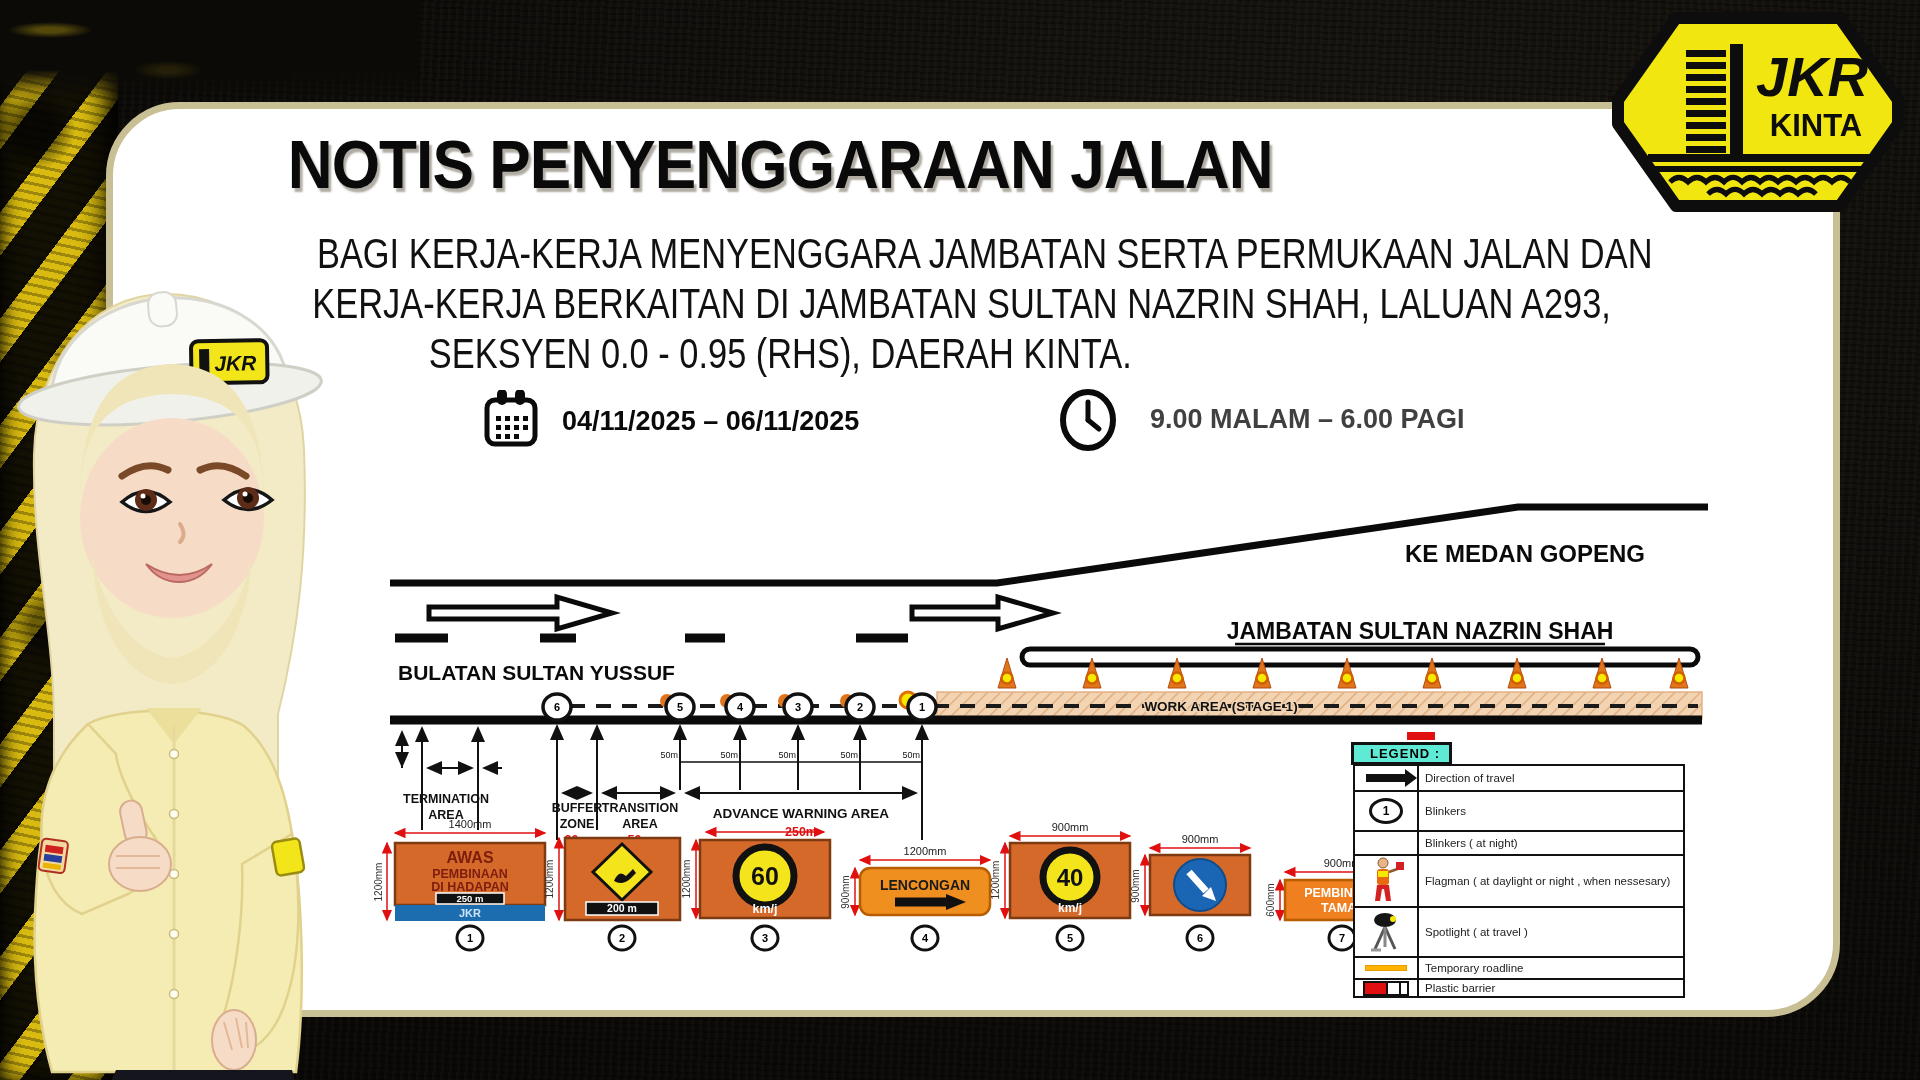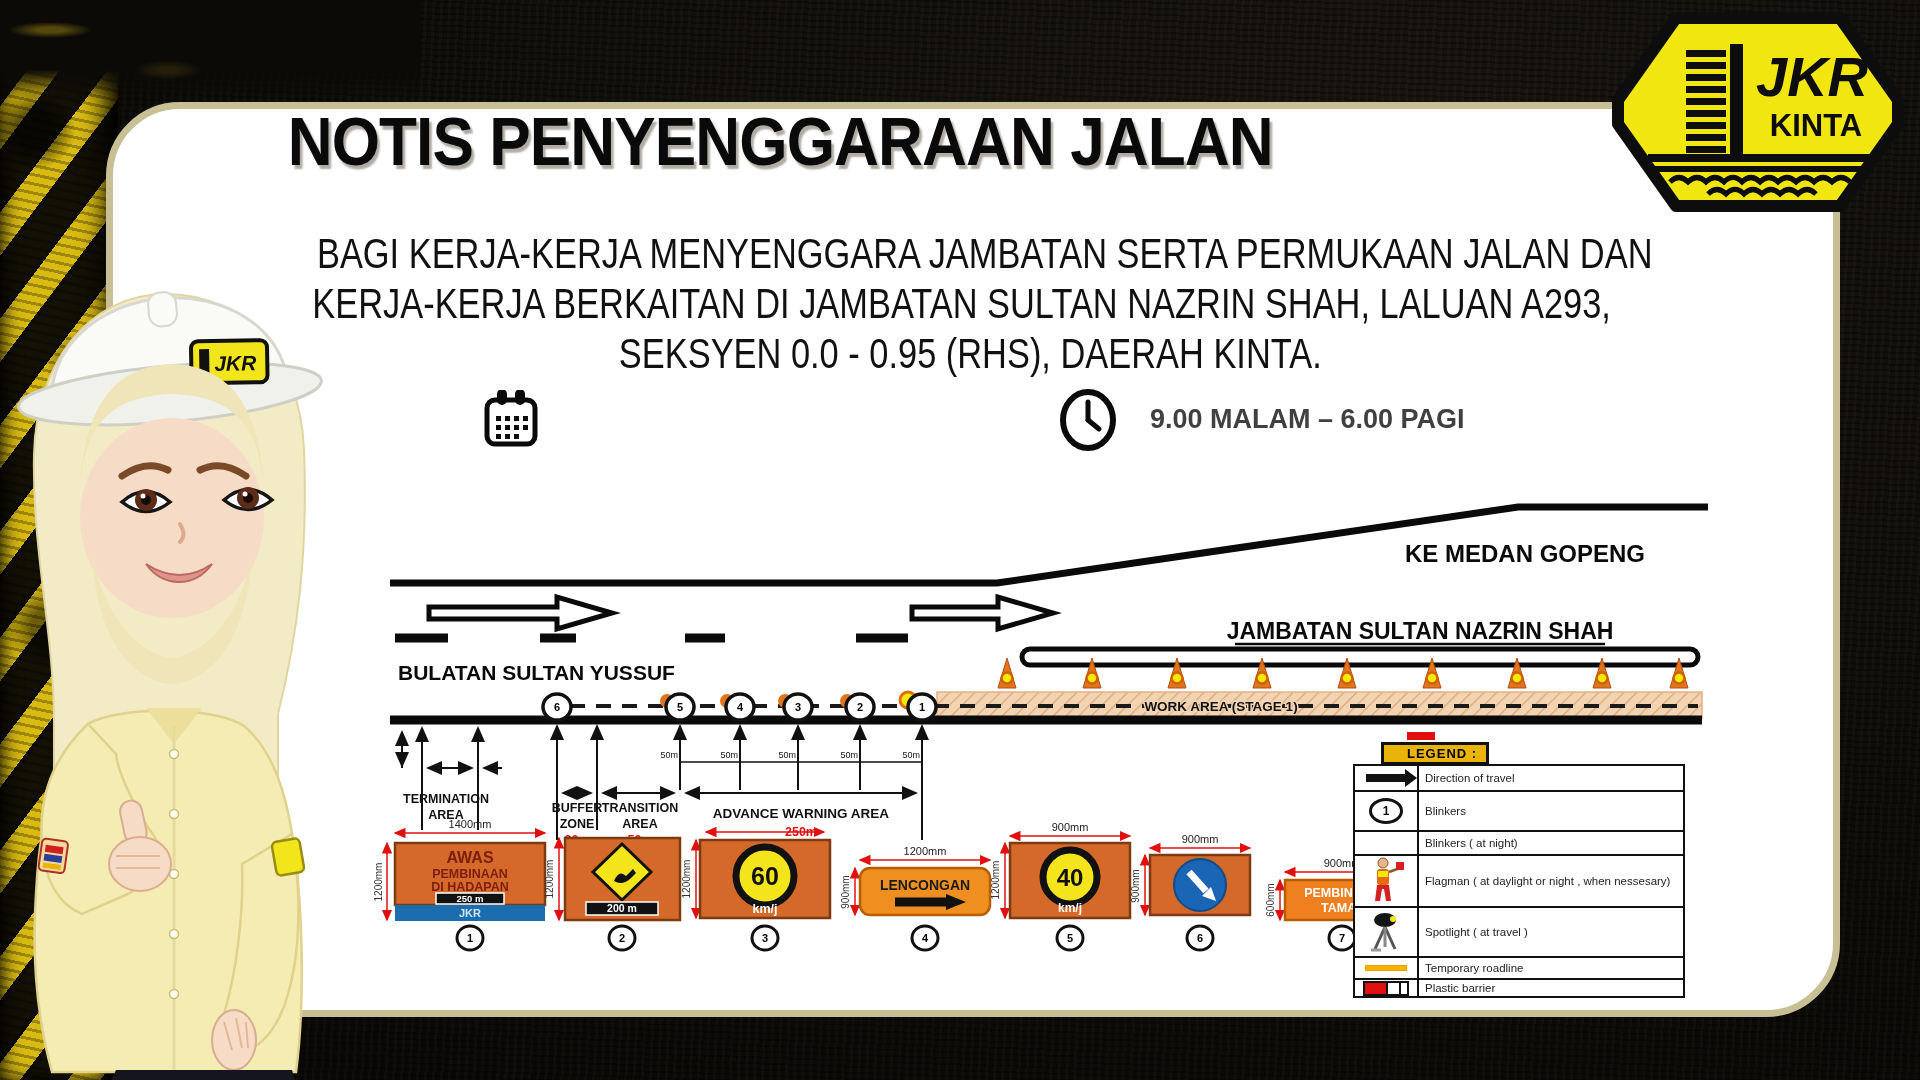--- a/index.html
+++ b/index.html
@@ -37,45 +37,45 @@
       linear-gradient(180deg, #0c0a07 70%, rgba(12,10,7,0) 100%);
   }
 
   
   .card {
     position:absolute; left:106px; top:102px; width:1734px; height:915px; z-index:3;
     background:#ffffff; border:7px solid #c9bf95; border-radius:74px;
   }
 
   
-  .title-wrap { position:absolute; left:150px; top:102px; width:1260px; text-align:center; z-index:4; }
+  .title-wrap { position:absolute; left:150px; top:125px; width:1260px; text-align:center; z-index:4; }
   .title-inner { display:inline-block; transform:scaleX(.9); transform-origin:center;
     font-size:69px; font-weight:bold; letter-spacing:-1px; color:#0a0a0a;
     text-shadow:3px 4px 2px rgba(80,72,52,.45); white-space:nowrap; }
-  .subtitle { position:absolute; left:150px; top:228px; width:1260px; text-align:right; z-index:4; color:#111; }
+  .subtitle { position:absolute; left:150px; top:228px; width:1260px; text-align:center; z-index:4; color:#111; }
   .subtitle .line { display:block; }
   .subtitle .line > span { display:inline-block; transform:scaleX(.8); transform-origin:center;
     font-size:43px; line-height:50px; white-space:nowrap; }
 
   
   .schedule { position:absolute; left:0; top:388px; width:1920px; height:70px; z-index:4; }
   .cal-icon { position:absolute; left:482px; top:2px; }
   .date-text { position:absolute; left:562px; top:18px; font-size:27px; font-weight:bold; color:#0a0a0a; }
   .clock-icon { position:absolute; left:1058px; top:0px; }
   .time-text { position:absolute; left:1150px; top:16px; font-size:27px; font-weight:bold; color:#404040; }
 
   
   .diagram { position:absolute; left:370px; top:500px; width:1340px; height:500px; z-index:4; }
   svg text { font-family:"Liberation Sans", sans-serif; }
 
   
   .legend { position:absolute; left:1353px; top:744px; width:332px; z-index:5; font-family:"Liberation Sans",sans-serif; }
   .legend-redmark { position:absolute; left:54px; top:-12px; width:28px; height:8px; background:#e01010; }
-  .legend-title { position:absolute; left:-2px; top:-2px; background:#eab308; border:3px solid #111;
-     padding:1px 9px 1px 23px; font-size:13px; font-weight:bold; letter-spacing:1px; z-index:2;margin-left:30px; }
+  .legend-title { position:absolute; left:-2px; top:-2px; background:#5eead4; border:3px solid #111;
+     padding:1px 9px 1px 16px; font-size:13px; font-weight:bold; letter-spacing:1px; z-index:2; }
   .legend-table { margin-top:20px; border:2.5px solid #111; display:grid;
      grid-template-columns:64px 1fr; background:#fff; }
   .legend-icon { border-right:2.5px solid #111; display:flex; align-items:center; justify-content:center; }
   .legend-label { padding:2px 6px; font-size:11.5px; color:#222; display:flex; align-items:center; line-height:1.25; }
   .lrow { display:contents; }
   .lrow > div { border-top:2.5px solid #111; }
   .lrow.first > div { border-top:none;text-align:center; }
   .h24 { height:24px; } .h40 { height:40px; } .h58 { height:52px; } .h50 { height:50px; } .h22 { height:22px; } .h30 { height:18px; }
   .dir-arrow { width:40px; height:8px; background:#111; position:relative; }
   .dir-arrow:after { content:""; position:absolute; right:-11px; top:-5px; border-left:12px solid #111;
@@ -125,20 +125,21 @@
           <rect x="41" y="26" width="5" height="5"></rect>
         <rect x="14" y="35" width="5" height="5"></rect>
           <rect x="23" y="35" width="5" height="5"></rect>
           <rect x="32" y="35" width="5" height="5"></rect>
           <rect x="41" y="35" width="5" height="5"></rect>
         <rect x="14" y="44" width="5" height="5"></rect>
           <rect x="23" y="44" width="5" height="5"></rect>
           <rect x="32" y="44" width="5" height="5"></rect>
       </g>
     </svg>
+    <div class="date-text">04/11/2025 – 06/11/2025</div>
     <svg class="clock-icon" width="60" height="64" viewBox="0 0 60 64">
       <ellipse cx="30" cy="32" rx="25" ry="28" fill="none" stroke="#0a0a0a" stroke-width="6"></ellipse>
       <line x1="30" y1="32" x2="30" y2="14" stroke="#0a0a0a" stroke-width="5" stroke-linecap="round"></line>
       <line x1="30" y1="32" x2="41" y2="41" stroke="#0a0a0a" stroke-width="5" stroke-linecap="round"></line>
     </svg>
     <div class="time-text">9.00 MALAM – 6.00 PAGI</div>
   </div>
 
   <svg class="diagram" viewBox="-20 0 1340 500">
     <defs>

